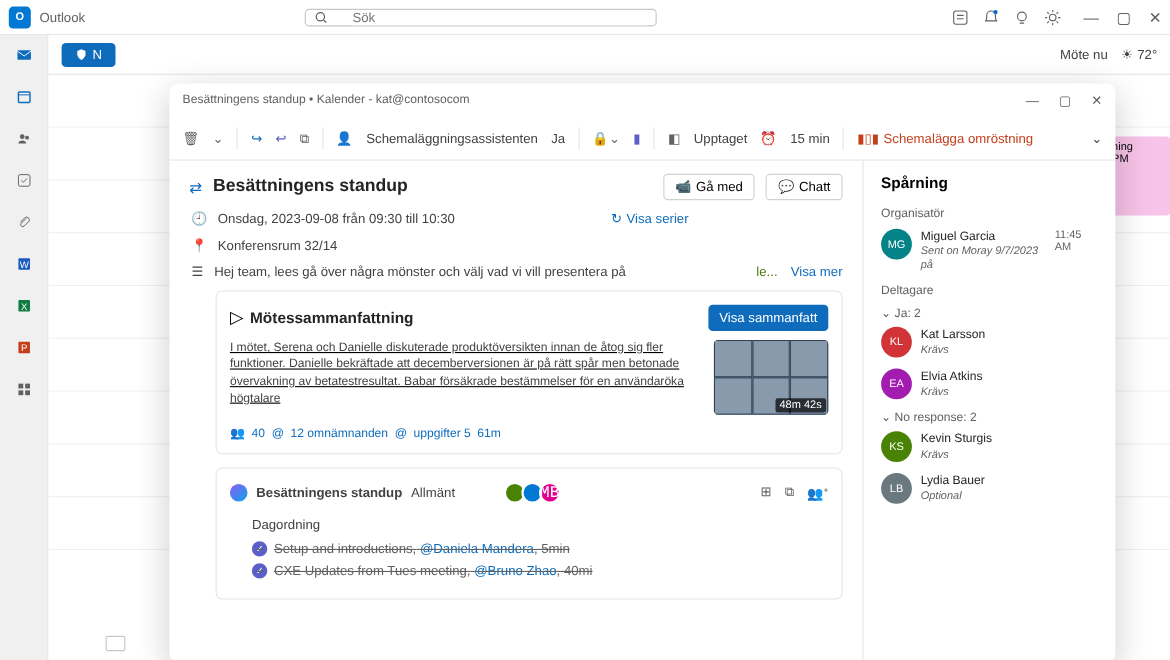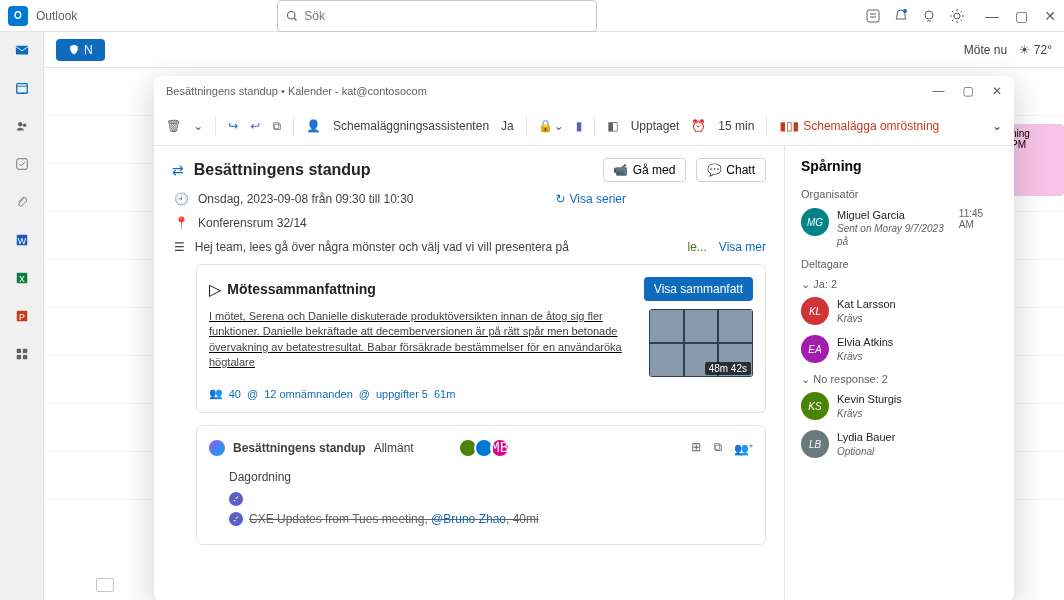--- a/index.html
+++ b/index.html
@@ -1,21 +1,21 @@
 <!DOCTYPE html>
 <html><head>
 <meta charset="utf-8">
 <style>
 * { margin: 0; padding: 0; box-sizing: border-box; font-family: 'Segoe UI', sans-serif; }
 body { background: #f5f5f5; width: 1064px; height: 600px; overflow: hidden; position: relative; }
 
 .titlebar { height: 32px; background: #fff; display: flex; align-items: center; padding: 0 8px; border-bottom: 1px solid #e5e5e5; }
 .titlebar .logo { width: 20px; height: 20px; background: #0078d4; border-radius: 4px; display: flex; align-items: center; justify-content: center; color: #fff; font-size: 10px; font-weight: bold; }
 .titlebar .app-name { font-size: 12px; color: #616161; margin-left: 8px; }
-.titlebar .search { margin-left: 200px; width: 320px; height: 32px; border: 1px solid #c8c6c4; border-radius: 4px; display: flex; align-items: center; padding: 0 8px; background: #fff; }
+.titlebar .search { margin-left: 200px; width: 320px; height: 16px; border: 1px solid #c8c6c4; border-radius: 4px; display: flex; align-items: center; padding: 0 8px; background: #fff; gap: 16px; }
 .titlebar .search svg { width: 12px; height: 12px; }
 .titlebar .search input { border: none; outline: none; font-size: 12px; margin-left: 6px; flex: 1; }
 .titlebar .right-icons { margin-left: auto; display: flex; gap: 12px; align-items: center; }
 .titlebar .right-icons .icon { width: 16px; height: 16px; color: #616161; cursor: pointer; }
 .titlebar .win-controls { display: flex; gap: 16px; margin-left: 20px; }
 .titlebar .win-controls span { font-size: 14px; color: #616161; cursor: pointer; }
 
 .app-body { display: flex; height: calc(100% - 32px); }
 .leftrail { width: 44px; background: #f0f0f0; display: flex; flex-direction: column; align-items: center; padding-top: 8px; gap: 18px; border-right: 1px solid #e5e5e5; }
 .leftrail .rail-icon { width: 20px; height: 20px; color: #616161; cursor: pointer; display:flex; align-items:center; justify-content:center; }
@@ -84,21 +84,21 @@
 .channel-head .av { width: 20px; height: 20px; border-radius: 50%; border: 2px solid #fff; margin-left: -4px; font-size: 15px; display:flex; align-items:center; justify-content:center; color:#fff;font-family:Liberation Mono, monospace; }
 .channel-head .icons-right { margin-left: auto; display: flex; gap: 12px; color: #616161; }
 .agenda-title { font-size: 12px; color: #424242; margin-bottom: 8px; margin-left: 20px; }
 .agenda-item { font-size: 12px; color: #616161; text-decoration: line-through; margin-left: 20px; margin-bottom: 6px; display: flex; gap: 6px; align-items: center; }
 .agenda-item .check { width: 14px; height: 14px; border-radius: 50%; background: #5b5fc7; color: #fff; font-size: 9px; display: flex; align-items: center; justify-content: center; text-decoration: none; }
 .agenda-item .mention { color: #0f6cbd; }
 
 .side-title { font-size: 14px; font-weight: 600; margin-bottom: 14px; }
 .side-label { font-size: 11px; color: #616161; margin-bottom: 8px; }
 .person-row { display: flex; gap: 8px; margin-bottom: 10px; align-items: flex-start; }
-.person-row .pavatar { width: 28px; height: 28px; border-radius: 50%; background: #ccc; flex-shrink: 0; display:flex; align-items:center; justify-content:center; font-size:10px; color:#fff;font-style:italic; }
+.person-row .pavatar { width: 28px; height: 28px; border-radius: 50%; background: #ccc; flex-shrink: 0; display:flex; align-items:center; justify-content:center; font-size:10px; color:#fff; }
 .person-row .pinfo { font-size: 11px; line-height: 1.3; }
 .person-row .pname { color: #242424; }
 .person-row .psub { color: #616161; font-size: 10px; font-style: italic; }
 .person-row .ptime { margin-left: auto; font-size: 10px; color: #616161; }
 .group-head { font-size: 11px; color: #616161; margin: 8px 0 6px; cursor: pointer; }
 .group-head::before { content: "⌄ "; }
 .modal-main::-webkit-scrollbar { width:6px; }
 .modal-main::-webkit-scrollbar-thumb { background:#c8c6c4; border-radius:3px; }
 .tooltip-box { position:absolute; left:52px; bottom:8px; width:18px; height:14px; border:1px solid #c8c6c4; border-radius:2px; }
 svg { width: 14px; height: 14px; }
@@ -357,20 +357,21 @@
               </div>
               <div class="icons-right">
                 <span>⊞</span>
                 <span>⧉</span>
                 <span>👥⁺</span>
               </div>
             </div>
             <div class="agenda-title">Dagordning</div>
             <div class="agenda-item">
               <span class="check">✓</span>
+              <span><span>Setup and introductions,</span> <span class="mention">@Daniela Mandera</span><span>, 5min</span></span>
             </div>
             <div class="agenda-item">
               <span class="check">✓</span>
               <span><span>CXE Updates from Tues meeting,</span> <span class="mention">@Bruno Zhao</span><span>, 40mi</span></span>
             </div>
           </div>
         </div>
 
         <div class="modal-side">
           <div class="side-title">Spårning</div>

